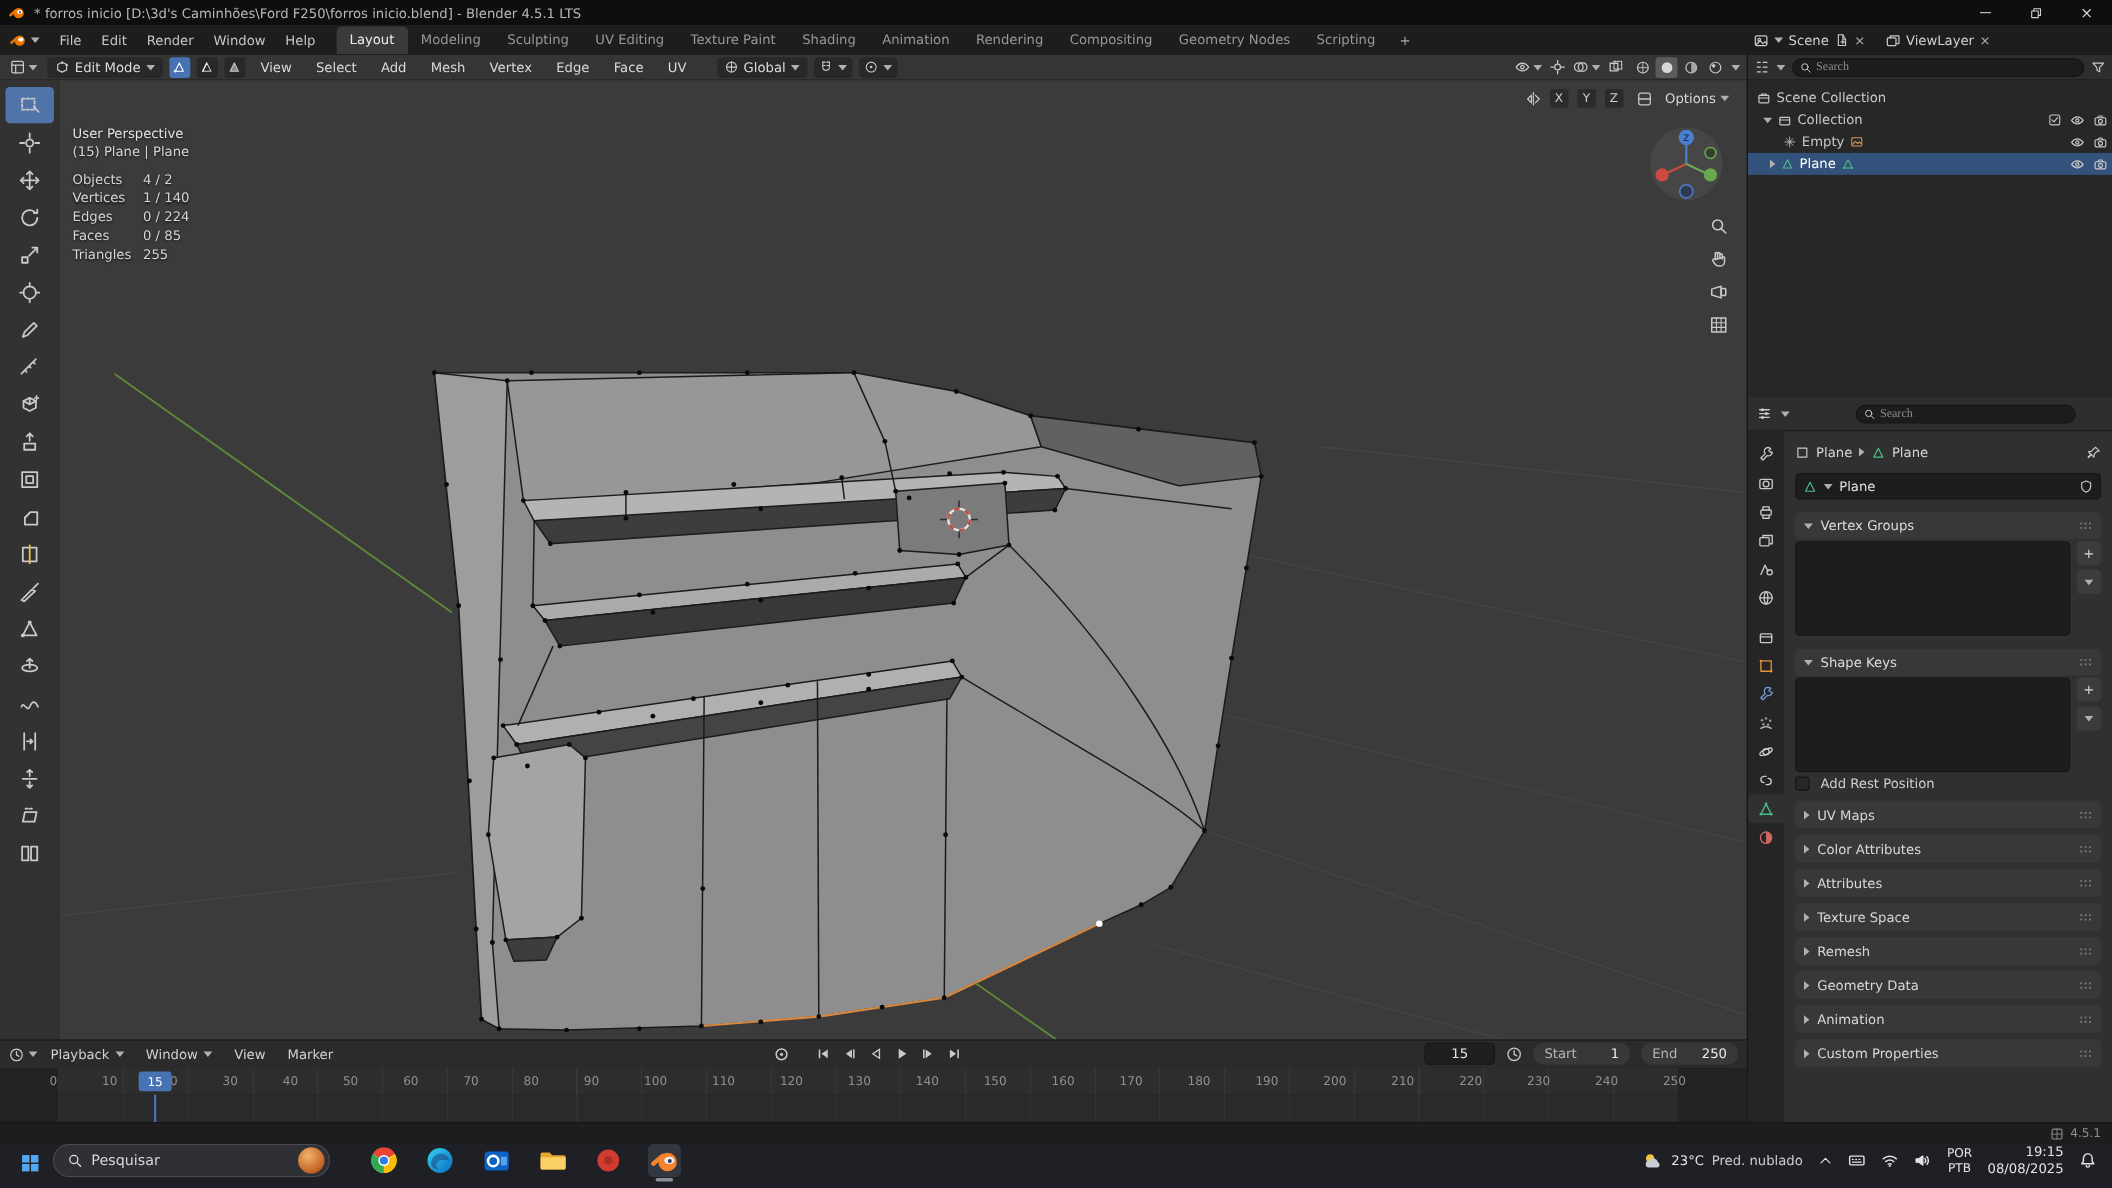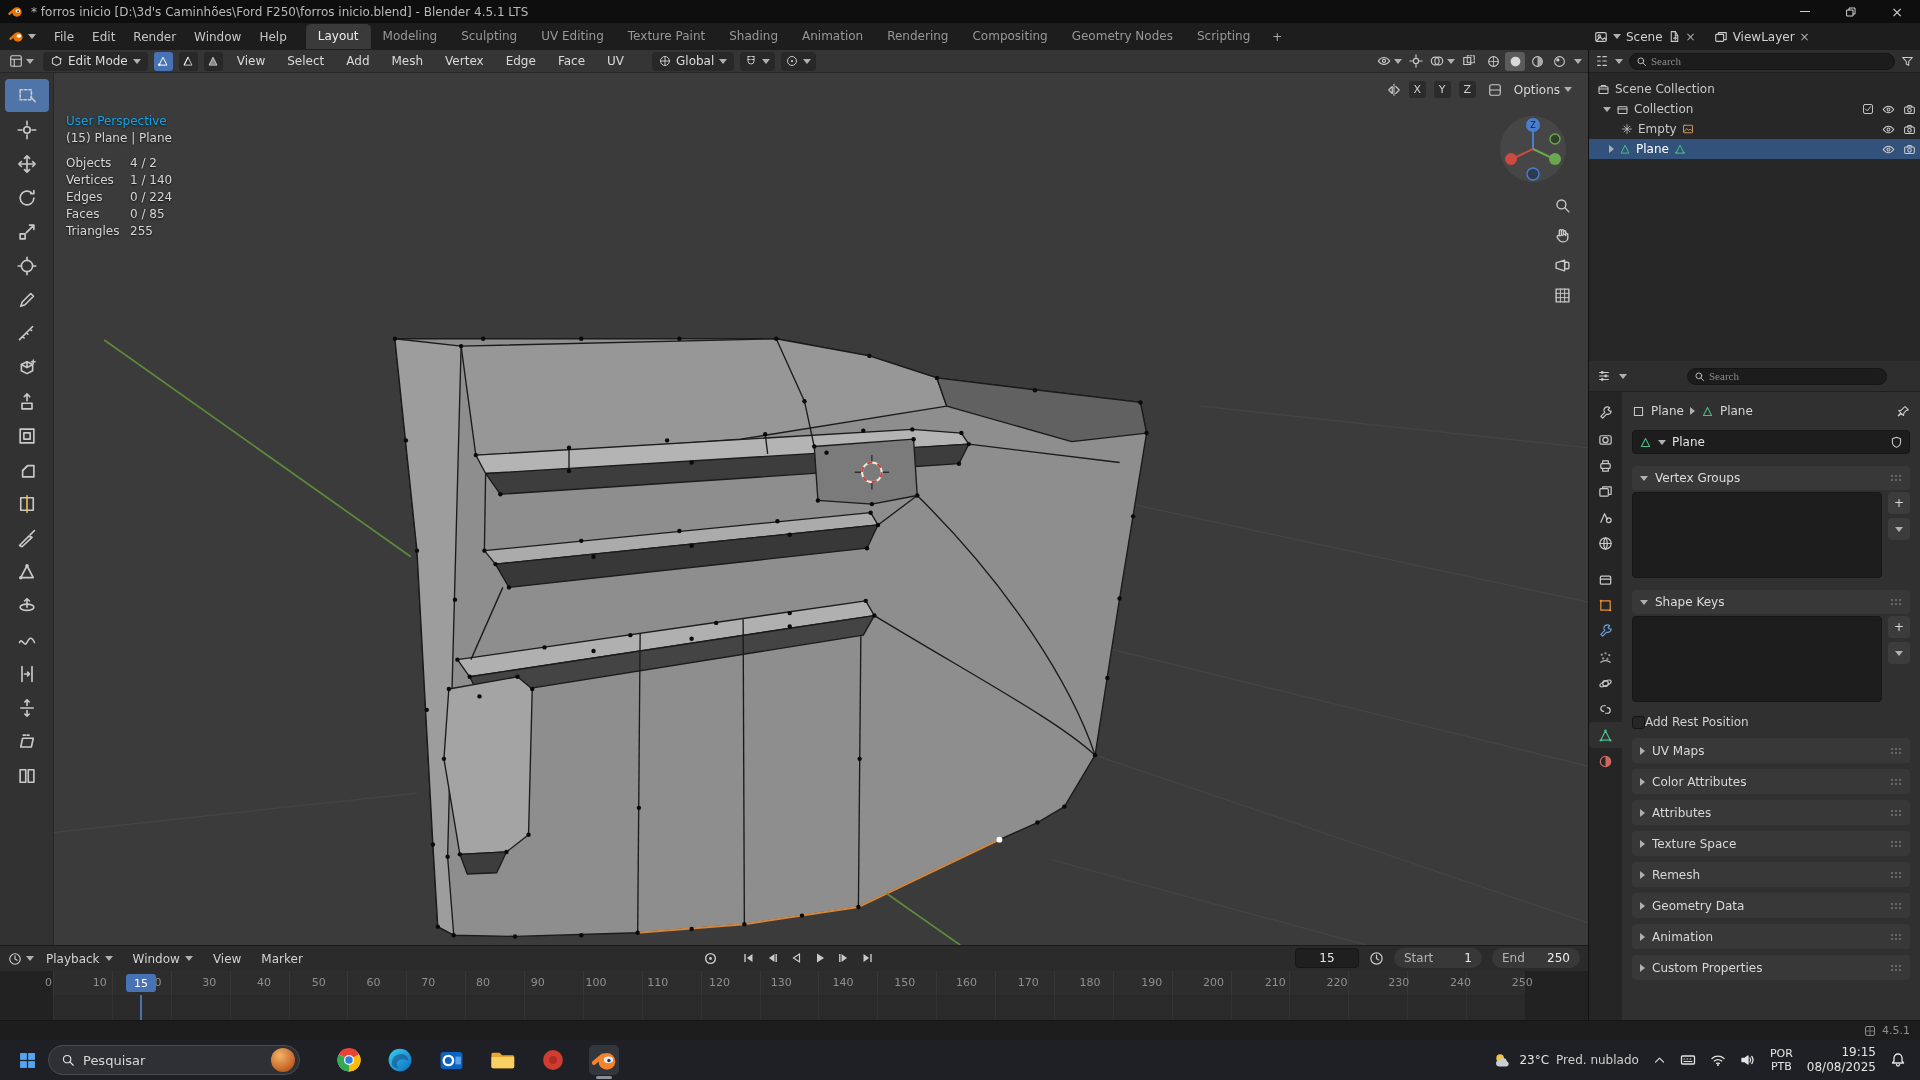--- a/index.html
+++ b/index.html
@@ -33,21 +33,21 @@
 .vph-right{margin-left:auto;display:flex;align-items:center;gap:7px}
 .shadebtn{width:20px;height:19px;display:flex;align-items:center;justify-content:center;border-radius:3px}
 .shadebtn.active{background:#5b5b5b}
 
 .viewport{position:absolute;top:73px;left:0;width:1588px;height:872px;background:#3b3b3b;overflow:hidden}
 .mesh{position:absolute;left:54px;top:0;width:1534px;height:872px}
 .toolbar{position:absolute;left:0;top:0;bottom:0;width:54px;background:#323232;border-right:1px solid #282828;padding-top:5px}
 .tool{width:44px;height:33px;margin:1px auto;border-radius:4px;display:flex;align-items:center;justify-content:center}
 .tool.active{background:#4f74a8}
 .vp-stats{position:absolute;left:66px;top:40px;text-shadow:0 1px 2px rgba(0,0,0,.75);line-height:17px}
-.vp-stats .big{color:#0ea5e9}
+.vp-stats .big{color:#e5e5e5}
 .statgrid{display:grid;grid-template-columns:64px auto;margin-top:8px;color:#d6d6d6}
 .vp-topright{position:absolute;top:8px;right:16px;display:flex;align-items:center;gap:8px;color:#d6d6d6}
 .axbtn{width:17px;height:17px;background:#2b2b2b;border-radius:3px;display:flex;align-items:center;justify-content:center;font-size:11px;color:#cfcfcf}
 .nav-gizmo{position:absolute;top:41px;right:20px;width:70px;height:70px}
 .vp-sidebtns{position:absolute;right:17px;top:124px;display:flex;flex-direction:column;gap:13px}
 
 .right-col{position:absolute;top:50px;left:1588px;right:0;height:970px;border-left:1px solid #121212;background:#272727}
 .outliner{position:absolute;top:0;left:0;right:0;height:311px;background:#272727}
 .ol-header{height:23px;background:#2e2e2e;border-bottom:1px solid #1e1e1e;display:flex;align-items:center;padding:0 6px;gap:6px}
 .search{background:#1c1c1c;border:1px solid #151515;border-radius:9px;height:17px;flex:1;display:flex;align-items:center;padding:0 6px;gap:4px}
@@ -65,21 +65,21 @@
 .ptab.active{background:#303030;border-radius:4px 0 0 4px}
 .gaptop{margin-top:10px}
 .props-content{position:absolute;top:31px;left:33px;right:0;bottom:0;padding:8px 10px 0 10px;overflow:hidden}
 .crumbs{display:flex;align-items:center;gap:6px;height:22px;color:#d6d6d6}
 .namefield{margin-top:8px;height:24px;background:#1d1d1d;border:1px solid #161616;border-radius:4px;display:flex;align-items:center;gap:6px;padding:0 6px;color:#e2e2e2}
 .phead{margin-top:12px;height:24px;background:#383838;border-radius:4px;display:flex;align-items:center;gap:7px;padding:0 8px;color:#dddddd}
 .pbody{display:flex;gap:6px;margin-top:2px}
 .plist{flex:1;height:86px;background:#1d1d1d;border:1px solid #161616;border-radius:4px;position:relative}
 .pcol{display:flex;flex-direction:column;gap:4px}
 .pbtn{width:22px;height:22px;background:#3c3c3c;border-radius:4px;display:flex;align-items:center;justify-content:center;color:#d8d8d8}
-.chkrow{margin-top:10px;display:flex;align-items:center;gap:0;height:20px;color:#d0d0d0}
+.chkrow{display:flex;align-items:center;gap:10px;height:20px;color:#d0d0d0}
 .chk{width:13px;height:13px;background:#262626;border:1px solid #141414;border-radius:3px}
 .ppanel{margin-top:6px;height:25px;background:#383838;border-radius:4px;display:flex;align-items:center;gap:7px;padding:0 8px;color:#d8d8d8}
 .grip{margin-left:auto}
 
 .timeline{position:absolute;top:945px;left:0;width:1588px;height:75px;background:#2b2b2b;border-top:1px solid #1a1a1a}
 .tl-header{position:absolute;top:0;left:0;right:0;height:25px;display:flex;align-items:center;padding:0 8px;gap:4px}
 .tl-menu{padding:0 8px;color:#d2d2d2;display:flex;align-items:center;gap:5px}
 .transport{position:absolute;left:700px;top:2px;display:flex;align-items:center;gap:3px}
 .tbtn{width:21px;height:20px;display:flex;align-items:center;justify-content:center;border-radius:3px}
 .tl-right{position:absolute;right:8px;top:2px;display:flex;align-items:center;gap:10px}
@@ -91,21 +91,21 @@
   background-image:repeating-linear-gradient(90deg,rgba(255,255,255,.05) 0 1px,transparent 1px 58.88px)}
 .ticks{position:absolute;left:45px;width:1488px;top:5px;display:flex;justify-content:space-between;color:#8f8f8f;font-size:11px}
 .playhead-badge{position:absolute;left:126px;top:3px;width:30px;height:18px;background:#4772b3;border-radius:3px;display:flex;align-items:center;justify-content:center;color:#fff;font-size:11px}
 .track{position:absolute;top:49px;left:0;right:0;height:26px;background:#222}
 .trange{position:absolute;left:53px;width:1472px;top:0;bottom:0;background:#2a2a2a;
   background-image:repeating-linear-gradient(90deg,rgba(255,255,255,.04) 0 1px,transparent 1px 58.88px)}
 .playhead-line{position:absolute;left:140px;top:0;width:2px;height:26px;background:#4772b3}
 
 .statusbar{position:absolute;top:1020px;left:0;right:0;height:20px;background:#1d1d1d;border-top:1px solid #141414;display:flex;align-items:center;justify-content:flex-end;padding:0 10px;gap:6px;color:#8f8f8f;font-size:11px}
 
-.taskbar{position:absolute;top:1040px;left:0;right:0;height:40px;background:#1e2025;display:flex;align-items:center;padding:0 10px;gap:0}
+.taskbar{position:absolute;top:1040px;left:0;right:0;height:40px;background:#1e2025;display:flex;align-items:flex-start;padding:0 10px;gap:0}
 .tb-start{width:34px;height:34px;display:flex;align-items:center;justify-content:center}
 .tb-search{margin-left:4px;width:252px;height:30px;background:#2e3036;border:1px solid #4a4c52;border-radius:15px;display:flex;align-items:center;padding:0 4px 0 12px;gap:8px}
 .tb-search input{background:transparent;border:none;outline:none;color:#e6e6e6;font-family:"DejaVu Sans",sans-serif;font-size:13px;flex:1}
 .tb-search input::placeholder{color:#d8d8d8}
 .catpic{width:24px;height:24px;border-radius:50%;background:radial-gradient(circle at 38% 32%,#f2b36b,#c96a2a 62%,#7e441c)}
 .tb-apps{display:flex;align-items:center;gap:21px;margin-left:34px}
 .tb-app{width:30px;height:30px;display:flex;align-items:center;justify-content:center;position:relative}
 .tb-app.open{background:#33363c;border-radius:5px}
 .tb-app.open::after{content:"";position:absolute;bottom:-4px;left:7px;width:16px;height:3px;border-radius:2px;background:#8a8f98}
 .tray{margin-left:auto;display:flex;align-items:center;gap:14px;padding-right:4px;color:#e4e4e4}

